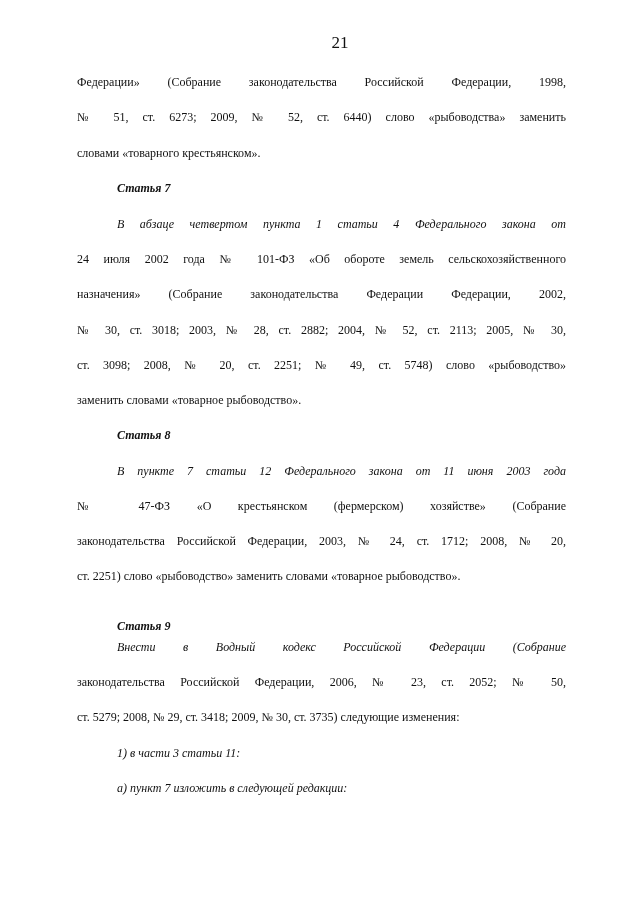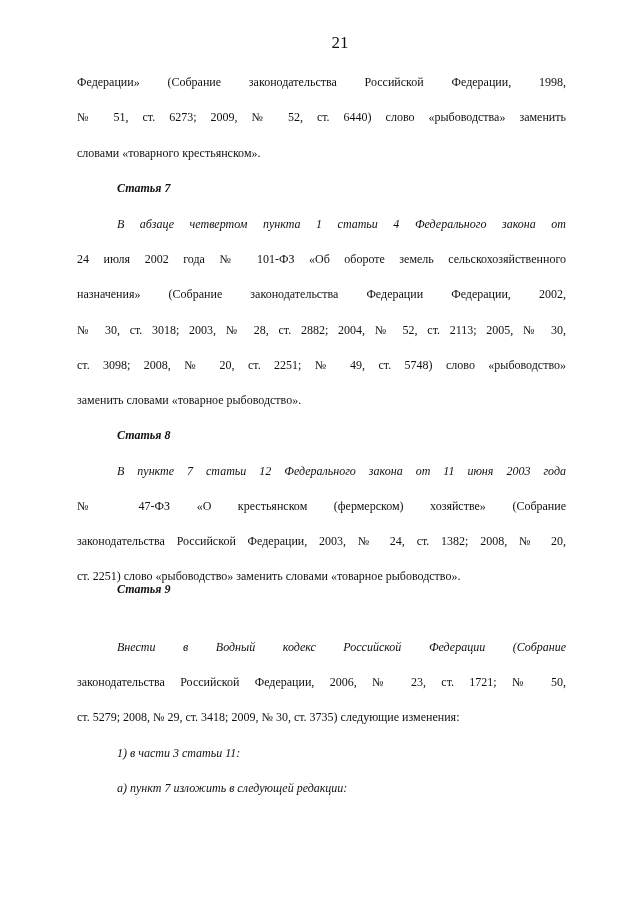--- a/index.html
+++ b/index.html
@@ -25,23 +25,23 @@
   <div class="line indent just" style="top:214px">В абзаце четвертом пункта 1 статьи 4 Федерального закона от</div>
   <div class="line just" style="top:249px">24 июля 2002 года № 101-ФЗ «Об обороте земель сельскохозяйственного</div>
   <div class="line just" style="top:284px">назначения» (Собрание законодательства Федерации Федерации, 2002,</div>
   <div class="line just" style="top:320px">№ 30, ст. 3018; 2003, № 28, ст. 2882; 2004, № 52, ст. 2113; 2005, № 30,</div>
   <div class="line just" style="top:355px">ст. 3098; 2008, № 20, ст. 2251; № 49, ст. 5748) слово «рыбоводство»</div>
   <div class="line" style="top:390px">заменить словами «товарное рыбоводство».</div>
 
   <div class="line indent heading" style="top:425px">Статья 8</div>
   <div class="line indent just" style="top:461px">В пункте 7 статьи 12 Федерального закона от 11 июня 2003 года</div>
   <div class="line just" style="top:496px">№ 47-ФЗ «О крестьянском (фермерском) хозяйстве» (Собрание</div>
-  <div class="line just" style="top:531px">законодательства Российской Федерации, 2003, № 24, ст. 1382; 2008, № 20,</div>
+  <div class="line just" style="top:531px">законодательства Российской Федерации, 2003, № 24, ст. 1712; 2008, № 20,</div>
   <div class="line" style="top:566px">ст. 2251) слово «рыбоводство» заменить словами «товарное рыбоводство».</div>
 
-  <div class="line indent heading" style="top:579px">Статья 9</div>
+  <div class="line indent heading" style="top:616px">Статья 9</div>
   <div class="line indent just" style="top:637px">Внести в Водный кодекс Российской Федерации (Собрание</div>
-  <div class="line just" style="top:672px">законодательства Российской Федерации, 2006, № 23, ст. 1721; № 50,</div>
+  <div class="line just" style="top:672px">законодательства Российской Федерации, 2006, № 23, ст. 2052; № 50,</div>
   <div class="line" style="top:707px">ст. 5279; 2008, № 29, ст. 3418; 2009, № 30, ст. 3735) следующие изменения:</div>
 
   <div class="line indent" style="top:743px">1) в части 3 статьи 11:</div>
   <div class="line indent" style="top:778px">а) пункт 7 изложить в следующей редакции:</div>
 </div>
 
 </body></html>

